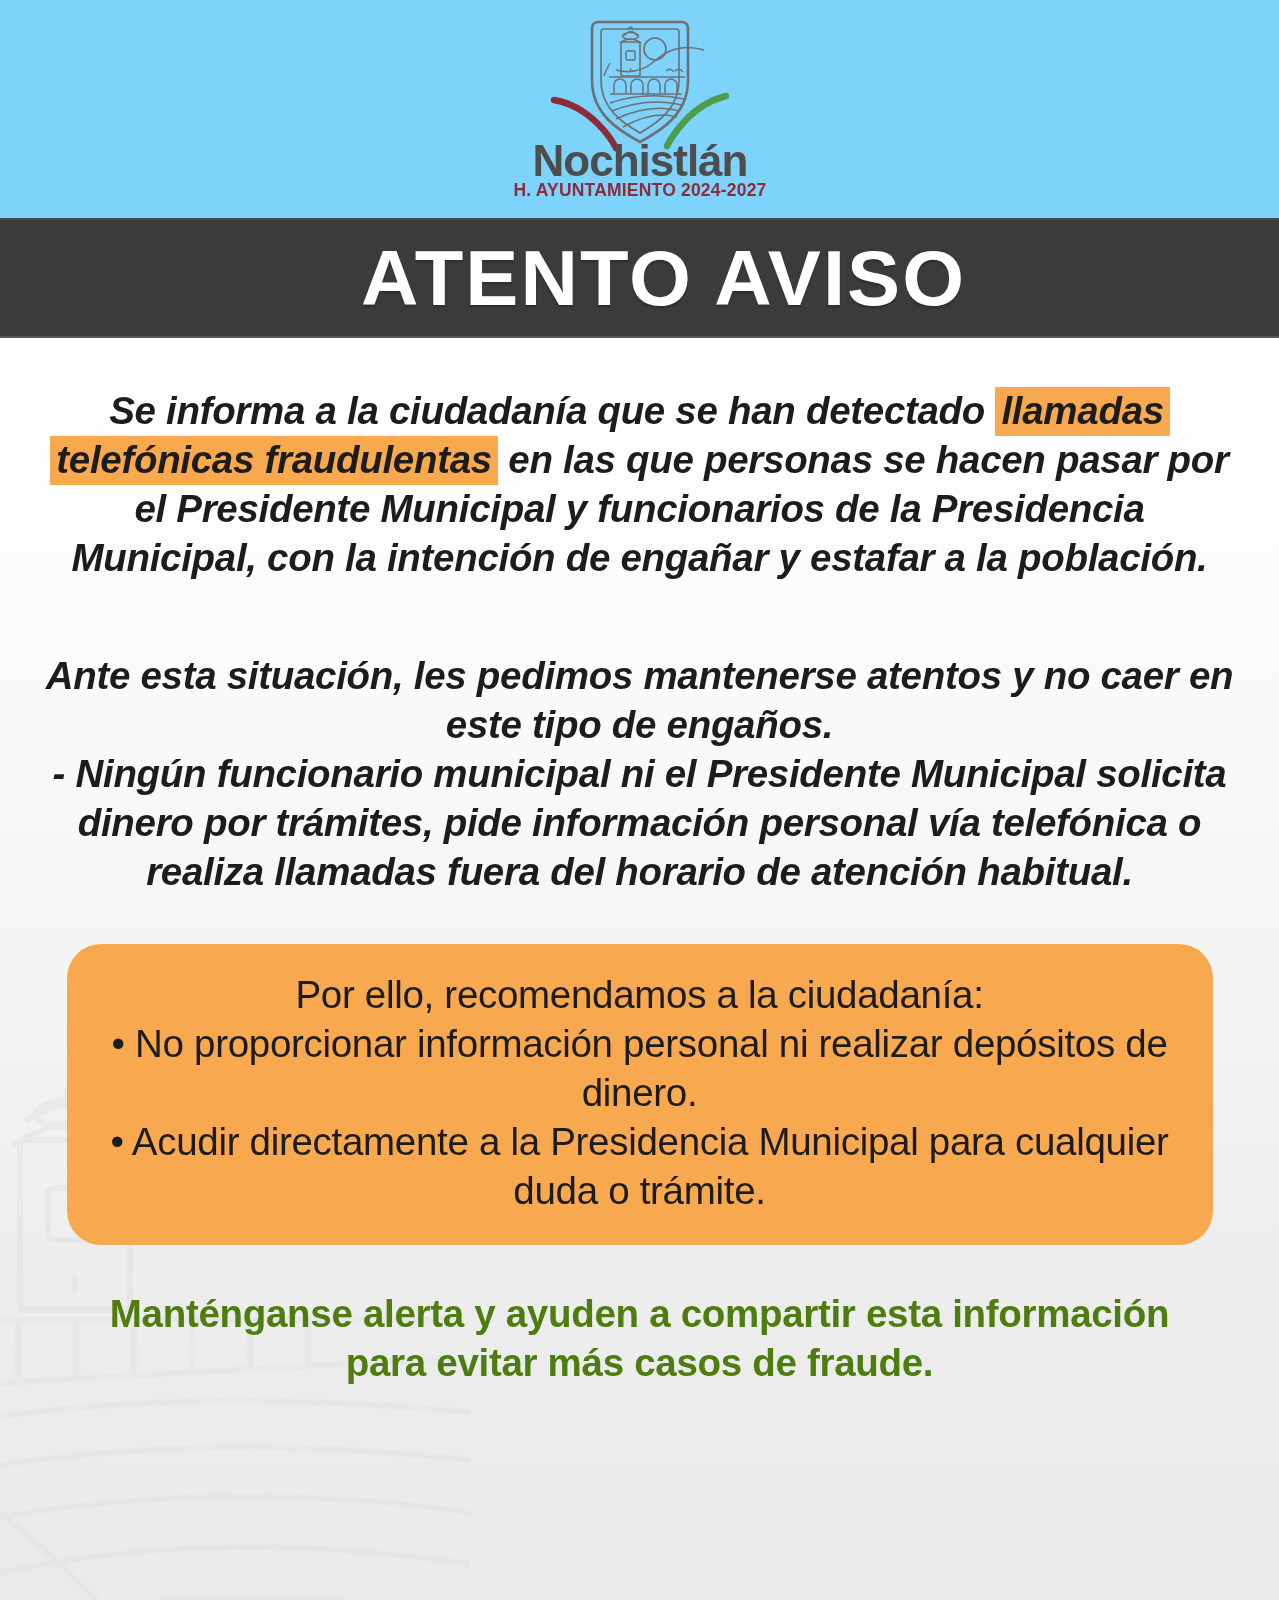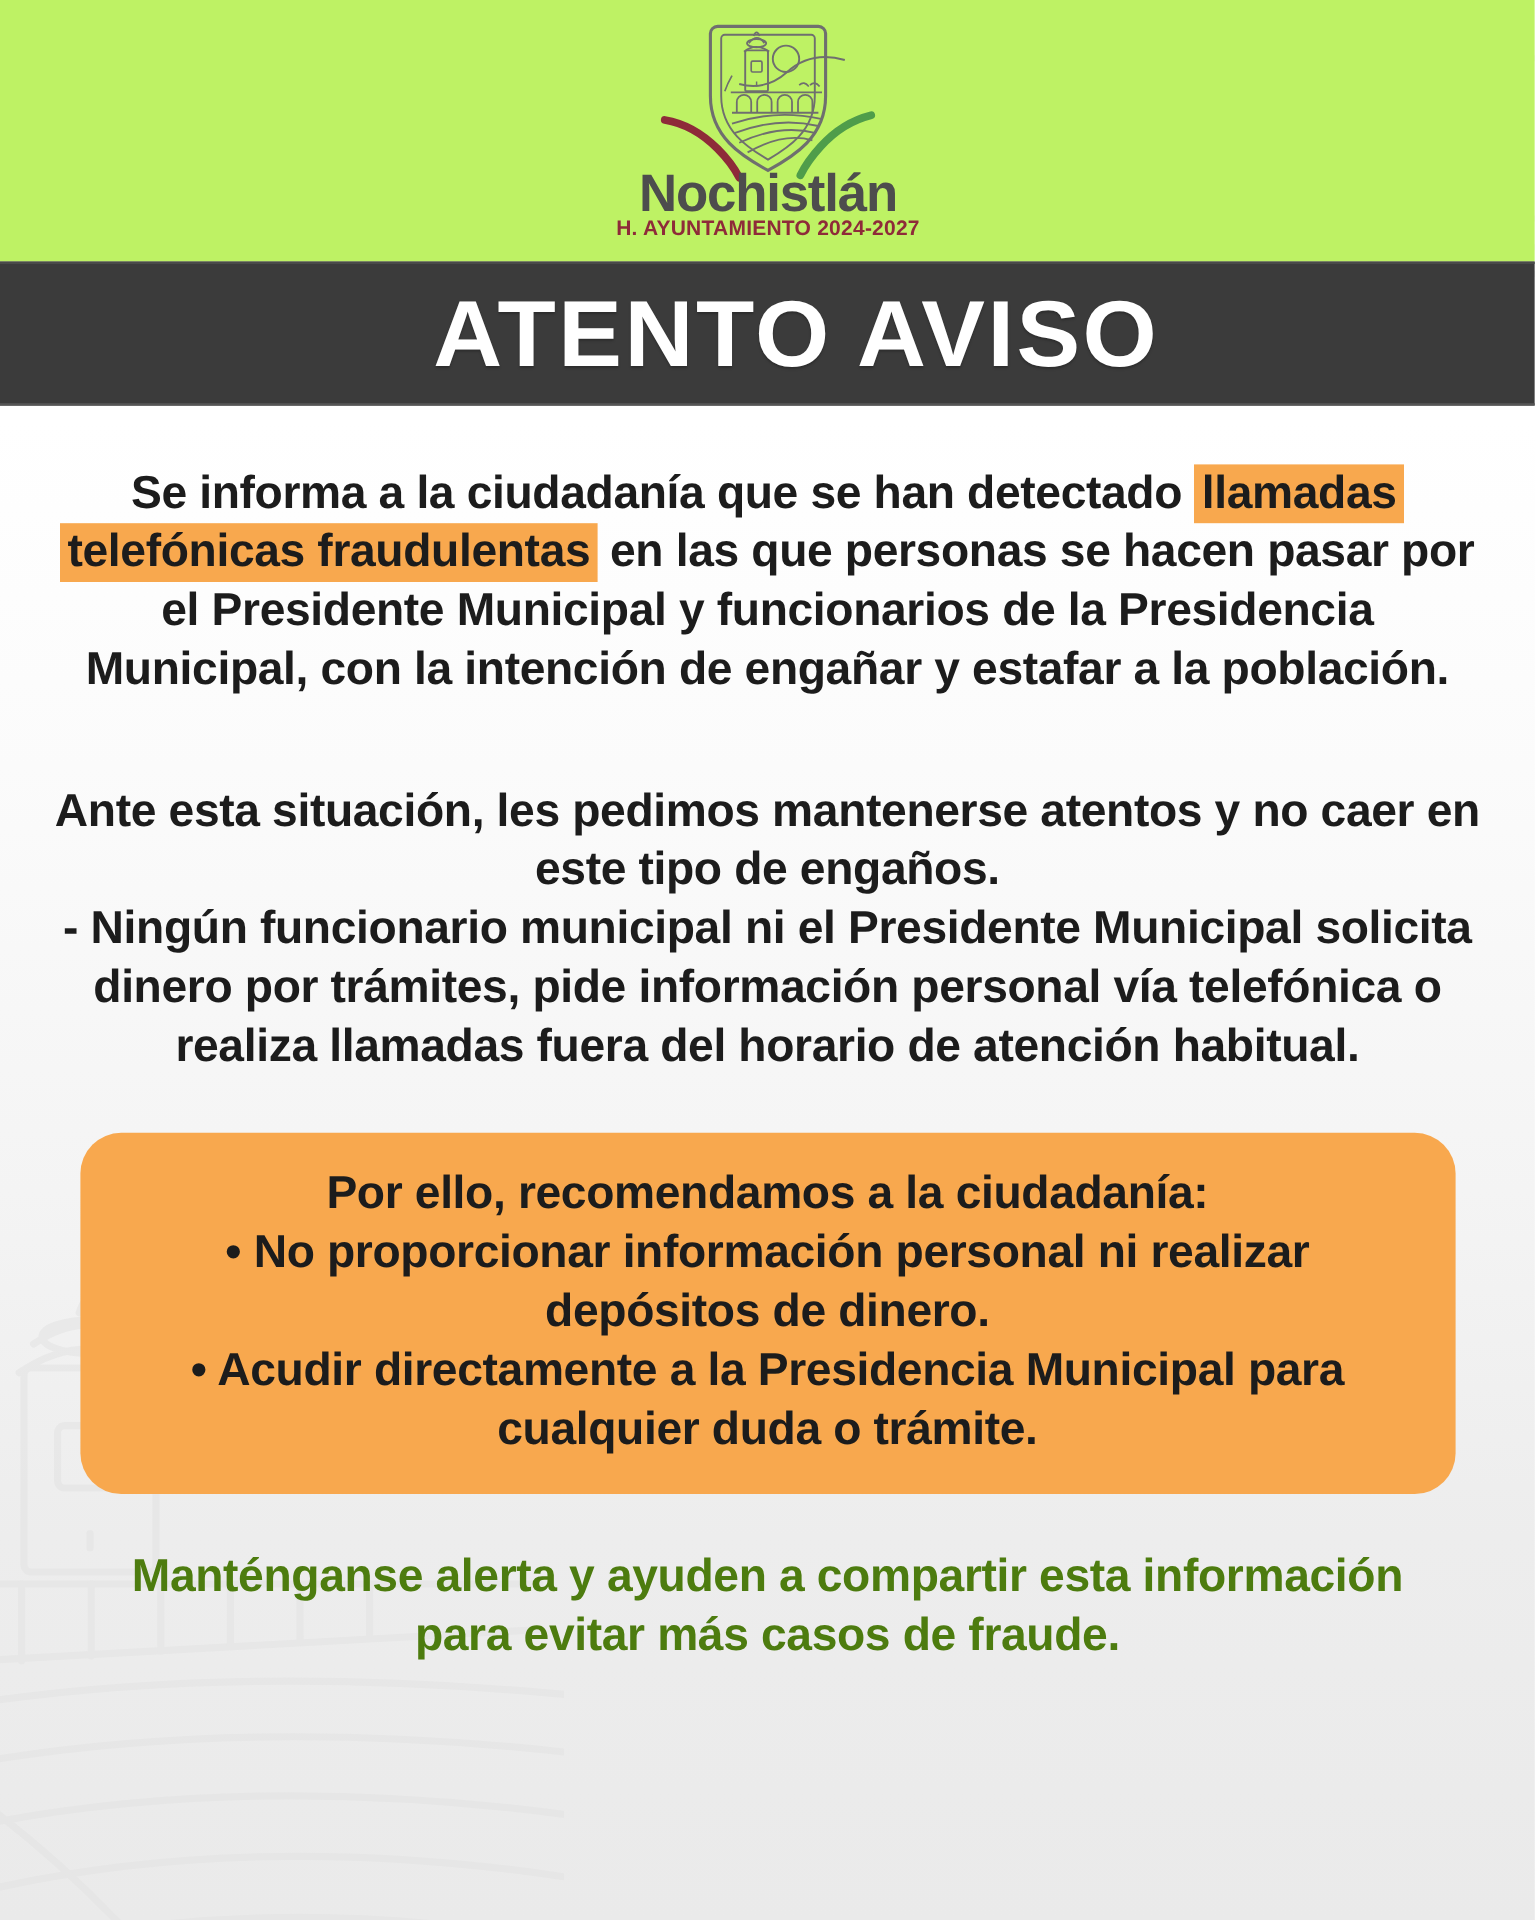--- a/index.html
+++ b/index.html
@@ -14,21 +14,21 @@
   
   .wm { position:absolute; opacity:.55; pointer-events:none; }
   .wm-tr { top:-18px; right:-40px; width:420px; height:300px; }
   .wm-bl { left:-150px; bottom:-60px; width:620px; height:640px; }
   .wm svg { width:100%; height:100%; display:block; }
 
   
   .header {
     position:relative; z-index:3;
     height:218px;
-    background:#bef264;
+    background:#7dd3fc;
     display:flex; align-items:flex-start; justify-content:center;
   }
   .logo { position:relative; width:300px; height:200px; margin-top:8px; }
   .logo svg { width:100%; height:100%; display:block; }
 
   
   .title-band {
     position:relative; z-index:3;
     height:120px;
     background:#3b3b3b;
@@ -52,20 +52,21 @@
     padding:0 40px;
     text-align:center;
     color:#1d1d1d;
   }
   .para {
     font-size:38.5px;
     font-weight:700;
     line-height:49px;
     letter-spacing:-0.3px;
     color:#1c1c1c;
+    font-style:italic;
   }
   .p1 { margin-top:48px; }
   .p2 { margin-top:69px; }
   .p2b { margin-top:0px; }
 
   .hl {
     background:#f8a84e;
     padding:2px 6px 4px 6px;
     box-decoration-break:clone;
     -webkit-box-decoration-break:clone;
@@ -76,21 +77,21 @@
     position:relative; z-index:3;
     margin:48px auto 0 auto;
     width:1146px;
     background:#f8a84e;
     border-radius:34px;
     padding:26px 34px 30px 34px;
     text-align:center;
   }
   .card .line {
     font-size:38.5px;
-    font-weight:700;
+    font-weight:400;
     line-height:49px;
     letter-spacing:-0.3px;
     color:#1c1c1c;
   }
 
   
   .closing {
     position:relative; z-index:3;
     margin-top:44px;
     text-align:center;

